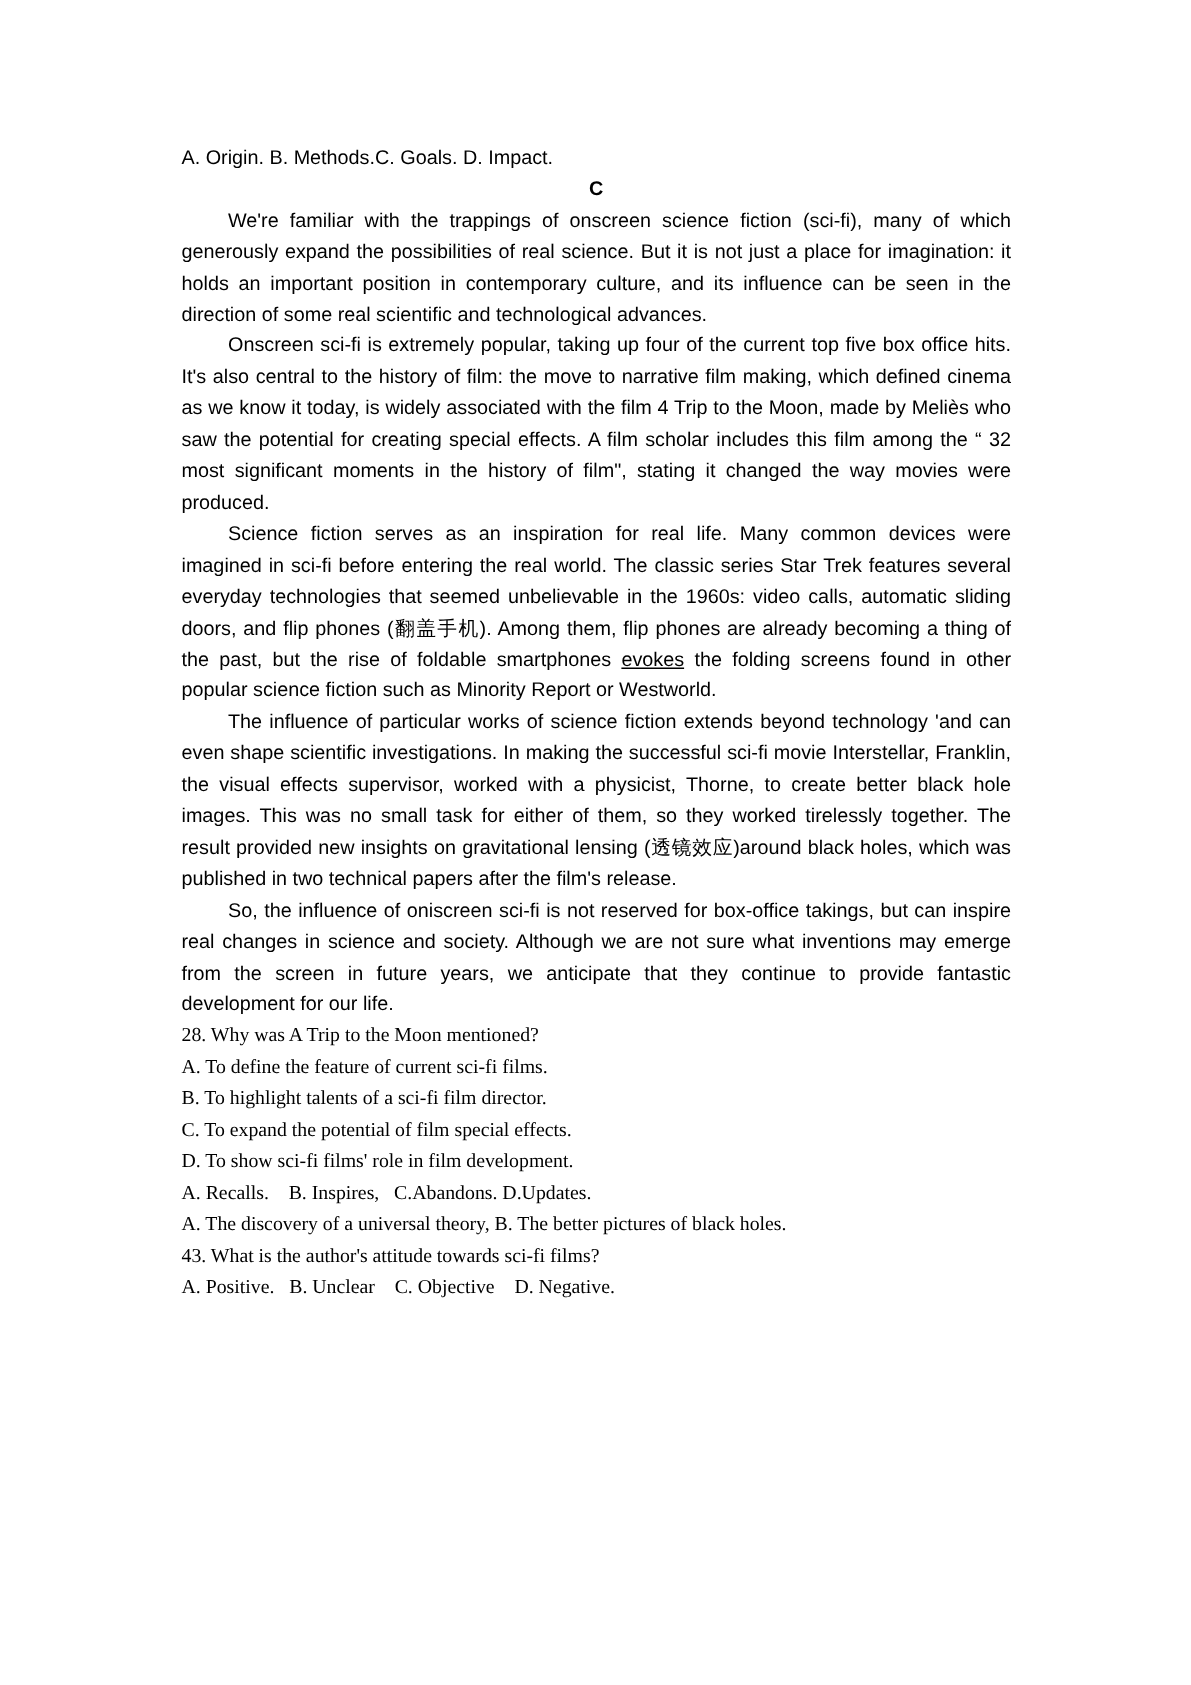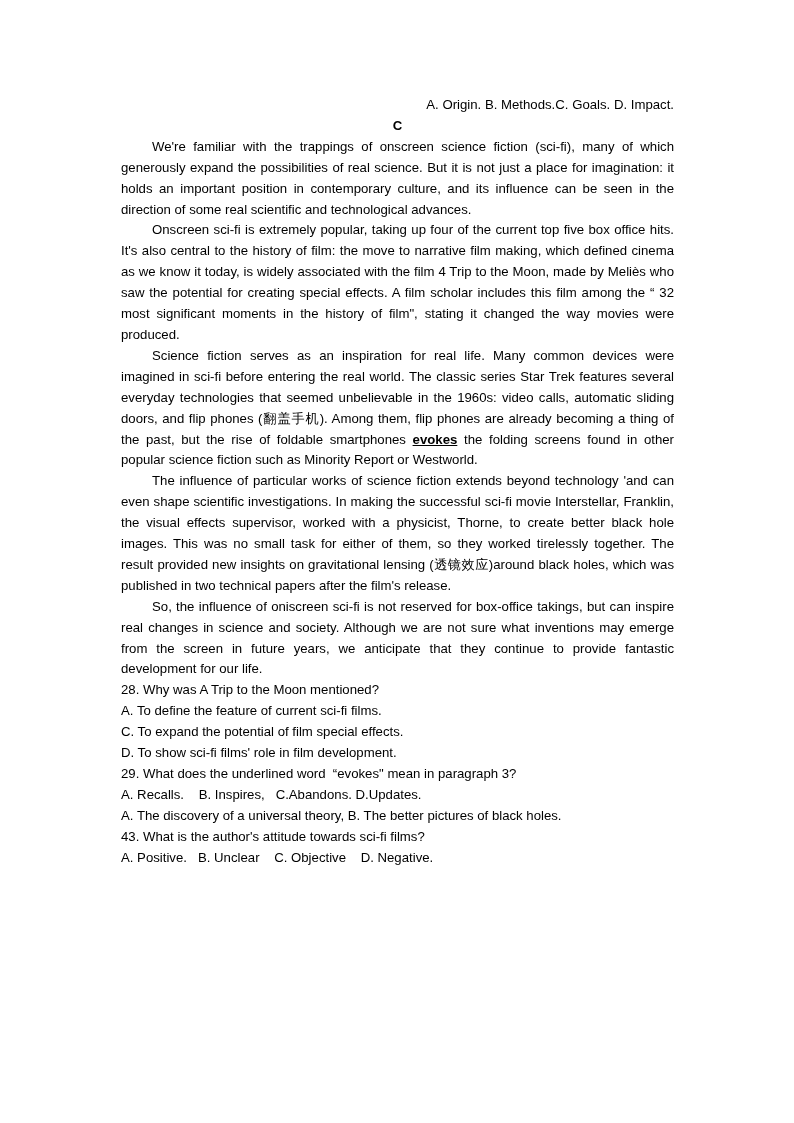--- a/index.html
+++ b/index.html
@@ -18,21 +18,21 @@
   .page {
     position: absolute;
     left: 121px;
     top: 95px;
     width: 553px;
     font-size: 13.2px;
     line-height: 20.9px;
     color: #000000;
   }
   .line-plain {
-    text-align: right;
+    text-align: left;
     white-space: pre-wrap;
   }
   .section-letter {
     text-align: center;
     font-weight: bold;
     font-size: 13.2px;
     line-height: 20.9px;
     margin: 0;
   }
   .para {
@@ -45,29 +45,30 @@
   .para:last-of-type {
     text-align: justify;
   }
   .q-block {
     margin: 0;
   }
   .q-line {
     text-align: left;
     white-space: pre-wrap;
     margin: 0;
+    font-family: Liberation Serif, serif;
   }
   .q-line-justified {
     text-align: justify;
     text-justify: inter-word;
     text-indent: 0;
     margin: 0;
   }
   .kw {
-    font-weight: bold;
+    font-weight: normal;
     text-decoration: underline;
   }
   .cjk {
     font-family: Liberation Serif, serif;
   }
 </style>
 </head>
 <body>
 
 <div class="page">
@@ -82,26 +83,26 @@
 
   <p class="para"><span>Science fiction serves as an inspiration for real life. Many common devices were imagined in sci-fi before entering the real world. The classic series Star Trek features several everyday technologies that seemed unbelievable in the 1960s: video calls, automatic sliding doors, and flip phones (</span><span class="cjk">翻盖手机</span><span>). Among them, flip phones are already becoming a thing of the past, but the rise of foldable smartphones </span><span class="kw">evokes</span><span> the folding screens found in other popular science fiction such as Minority Report or Westworld.</span></p>
 
   <p class="para">The influence of particular works of science fiction extends beyond technology 'and can even shape scientific investigations. In making the successful sci-fi movie Interstellar, Franklin, the visual effects supervisor, worked with a physicist, Thorne, to create better black hole images. This was no small task for either of them, so they worked tirelessly together. The result provided new insights on gravitational lensing (透镜效应)around black holes, which was published in two technical papers after the film's release.</p>
 
   <p class="para">So, the influence of oniscreen sci-fi is not reserved for box-office takings, but can inspire real changes in science and society. Although we are not sure what inventions may emerge from the screen in future years, we anticipate that they continue to provide fantastic development for our life.</p>
 
   <div class="q-block">
     <div class="q-line">28. Why was A Trip to the Moon mentioned?</div>
     <div class="q-line">A. To define the feature of current sci-fi films.</div>
+    <div class="q-line">B. To highlight talents of a sci-fi film director.</div>
     <div class="q-line">C. To expand the potential of film special effects.</div>
     <div class="q-line">D. To show sci-fi films' role in film development.</div>
   </div>
 
   <div class="q-block">
-    <div class="q-line">29. What does the underlined word  “evokes" mean in paragraph 3?</div>
     <div class="q-line">A. Recalls.    B. Inspires,   C.Abandons. D.Updates.</div>
   </div>
 
   <div class="q-block">
     <div class="q-line">A. The discovery of a universal theory, B. The better pictures of black holes.</div>
   </div>
 
   <div class="q-block">
     <div class="q-line">43. What is the author's attitude towards sci-fi films?</div>
     <div class="q-line">A. Positive.   B. Unclear    C. Objective    D. Negative.</div>

